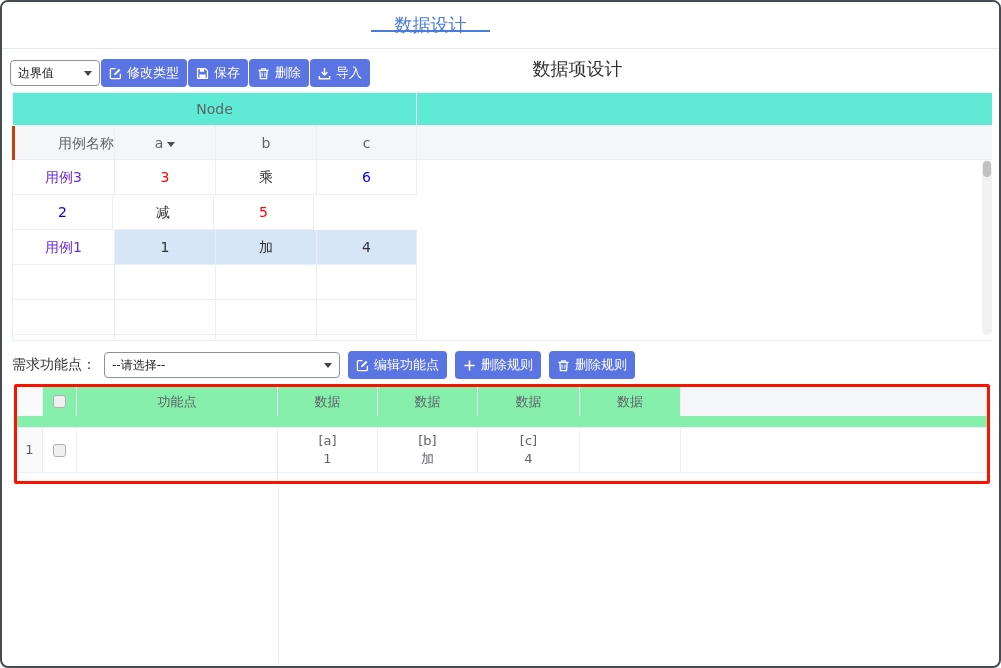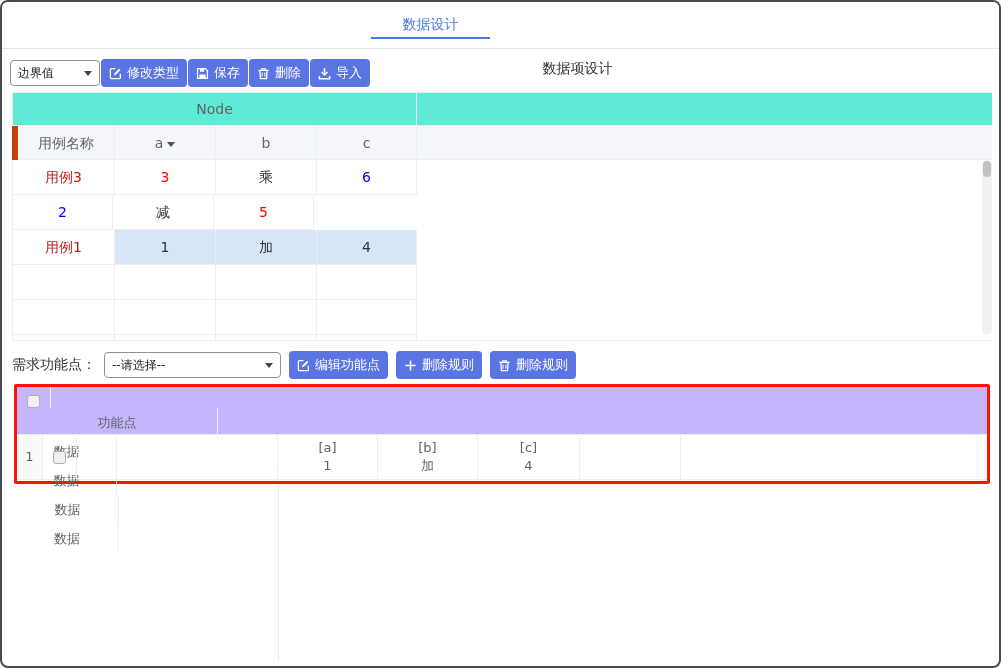--- a/index.html
+++ b/index.html
@@ -4,57 +4,57 @@
 <style>
   html,body{margin:0;padding:0;background:#fff;}
   *{box-sizing:border-box;}
   .window{
     position:relative;width:1001px;height:668px;background:#fff;
     border:2px solid #464b52;border-radius:8px;overflow:hidden;
     font-family:"DejaVu Sans","Liberation Sans",sans-serif;color:#303133;
   }
   
   .tabbar{position:absolute;left:0;top:0;right:0;height:47px;border-bottom:1px solid #e4e7ed;background:#fff;}
-  .tab{position:absolute;top:0;height:37px;line-height:45px;text-align:center;font-size:14px;color:#303133;cursor:pointer;}
+  .tab{position:absolute;top:0;height:30px;line-height:45px;text-align:center;font-size:18px;color:#303133;cursor:pointer;}
   .tab.active{color:#4a7be0;border-bottom:2px solid #4a7be0;}
   
   .toolbar{position:absolute;display:flex;align-items:center;gap:1px;height:28px;}
   .toolbar1{left:8px;top:57px;}
   .toolbar2{left:10px;top:349px;gap:8px;}
   .tb-label{font-size:14px;color:#333;white-space:nowrap;}
   .select{height:26px;border:1px solid #8f9399;border-radius:4px;background:#fff;
     display:inline-flex;align-items:center;justify-content:space-between;
     padding:0 7px;font-size:12px;color:#222;cursor:pointer;}
   .sel-caret{width:0;height:0;border-left:4px solid transparent;border-right:4px solid transparent;border-top:5px solid #444;margin-left:6px;}
   .btn{height:28px;background:#5b74e3;color:#fff;border:none;border-radius:4px;
     font-size:13px;display:inline-flex;align-items:center;gap:5px;padding:0 8px;cursor:pointer;white-space:nowrap;}
   .btn svg{display:block;}
   
   .cases{position:absolute;left:10px;top:90px;width:980px;font-size:14px;}
   .ghead{position:relative;height:33px;background:#5eead4;border-top:1px solid #ebeef5;}
   .node-cell{position:absolute;left:0;top:0;width:405px;height:33px;line-height:32px;text-align:center;
     color:#5f6368;border-left:1px solid #ebeef5;border-right:1px solid #ebeef5;}
   .chead{position:relative;height:35px;background:#f5f6fa;border-top:1px solid #ebeef5;border-bottom:1px solid #ebeef5;display:flex;}
   .hc{height:34px;line-height:34px;text-align:center;color:#5f6368;border-right:1px solid #ebeef5;}
-  .hc:first-child{border-left:6px solid #c2410c;}
+  .hc:first-child{border-left:3px solid #c2410c;text-align:right;}
   .w-name{width:103px;}.w-a{width:101px;}.w-b{width:101px;}.w-c{width:100px;}
   .sort-caret{display:inline-block;width:0;height:0;border-left:4px solid transparent;border-right:4px solid transparent;border-top:5px solid #4a4f55;margin-left:4px;vertical-align:middle;}
   .cbody{position:relative;height:181px;overflow:hidden;border-bottom:1px solid #ebeef5;background:#fff;}
   .trow{display:flex;height:35px;}
-  .tc{height:35px;line-height:34px;text-align:center;border-right:1px solid #ebeef5;border-bottom:1px solid #ebeef5;color:#b91c1c;}
+  .tc{height:35px;line-height:34px;text-align:center;border-right:1px solid #ebeef5;border-bottom:1px solid #ebeef5;color:#6d28d9;}
   .tc:first-child{border-left:1px solid #ebeef5;}
   .trow.sliver{height:6px;}
   .trow.sliver .tc{height:6px;border-bottom:none;}
   .sel-bg{background:#d7e6f6;}
   .vtrack{position:absolute;left:970px;top:0;width:10px;height:175px;background:#f1f1f1;border-radius:5px;}
   .vthumb{position:absolute;left:1px;top:1px;width:8px;height:16px;background:#c1c1c1;border-radius:4px;}
   
   .annotation{position:absolute;left:12px;top:382px;width:976px;height:100px;border:3px solid #f81400;border-radius:2px;}
   .rules{position:relative;width:100%;height:100%;font-size:13px;background:#fff;}
-  .rhead{display:flex;height:48px;background:#c4b5fd;border-bottom:1px solid #ebeef5;flex-direction:column;}
+  .rhead{display:flex;height:41px;background:#86efac;border-bottom:1px solid #ebeef5;}
   .rh{height:29px;line-height:29px;text-align:center;color:#5f6368;border-right:1px solid #ebeef5;}
   .rrow{display:flex;height:45px;border-bottom:1px solid #ebeef5;}
   .rc{height:44px;border-right:1px solid #ebeef5;display:flex;flex-direction:column;align-items:center;justify-content:center;color:#5f6368;line-height:18px;text-align:center;}
   .rw-num{width:26px;background:#fafafb;}
   .rw-chk{width:34px;}
   .rw-fp{width:201px;}
   .rw-d1{width:100px;}.rw-d2{width:100px;}.rw-d3{width:102px;}.rw-d4{width:101px;}
   .rh.rw-filler,.rc.rw-filler{flex:1;border-right:none;}
   .rh.rw-filler{background:#f5f6fa;}
   .checkbox{width:13px;height:13px;border:1px solid #b0b0b0;border-radius:3px;background:#f0f0f0;cursor:pointer;}
@@ -166,21 +166,21 @@
           <div class="tc w-c"></div>
       </div>
       <div class="vtrack">
         <div class="vthumb"></div>
       </div>
     </div>
   </div>
 
   <div class="toolbar toolbar2">
     <span class="tb-label">需求功能点：</span>
-    <div class="select" style="width:177px;">
+    <div class="select" style="width:236px;">
       <span>--请选择--</span>
       <span class="sel-caret"></span>
     </div>
     <button class="btn">
       <span>
           <svg width="13" height="13" viewBox="0 0 14 14">
             <path d="M12.2 7.2v4.3a1 1 0 0 1-1 1H2.5a1 1 0 0 1-1-1V2.8a1 1 0 0 1 1-1H7" fill="none" stroke="#fff" stroke-width="1.4"></path>
             <path d="M5.3 8.9l2-.5 5-5-1.5-1.5-5 5-.5 2z" fill="#fff"></path>
           </svg>
         </span>

